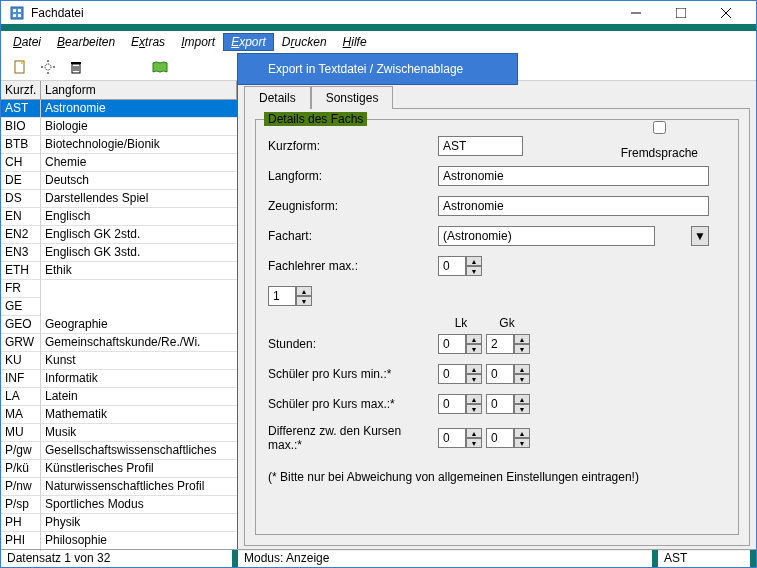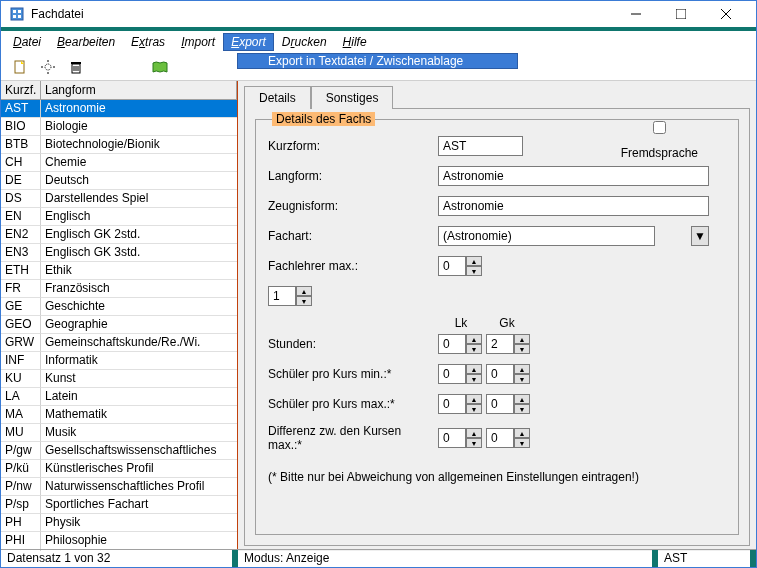--- a/index.html
+++ b/index.html
@@ -1,48 +1,48 @@
 <!DOCTYPE html>
 <html><head>
 <meta charset="utf-8">
 <style>
 * { box-sizing: border-box; margin: 0; padding: 0; font-family: "Segoe UI", Tahoma, Arial, sans-serif; font-size: 12px; }
 body { background: #fff; width: 757px; height: 568px; border: 1px solid #3a7bd5; overflow: hidden; position: relative; }
-.titlebar { height: 30px; background: #fff; display: flex; align-items: center; padding: 0 8px; border-bottom: 4px solid #0f766e; }
+.titlebar { height: 30px; background: #fff; display: flex; align-items: center; padding: 0 8px; border-bottom: 7px solid #0f766e; }
 .titlebar-icon { width: 16px; height: 16px; margin-right: 6px; }
 .title { flex: 1; }
 .win-controls { display: flex; gap: 0; }
 .win-btn { width: 45px; height: 28px; display: flex; align-items: center; justify-content: center; cursor: pointer; }
 .menubar { height: 22px; display: flex; align-items: center; padding: 0 4px; gap: 0; font-style: italic; }
 .menu-item { padding: 2px 8px; cursor: pointer; }
 .menu-item u { text-decoration: underline; }
 .menu-item.active { background: #3a7bd5; color: #fff; border: 1px solid #2a5ba5; padding: 1px 7px; }
 .dropdown { position: absolute; top: 52px; left: 236px; width: 281px; background: #a8cefa; border: 1px solid #2a5ba5; z-index: 10; }
-.dropdown-item { padding: 0 30px; background: #3a7bd5; color: #fff; cursor: pointer; }
+.dropdown-item { padding: 8px 30px; background: #3a7bd5; color: #fff; cursor: pointer; }
 .toolbar { height: 28px; display: flex; align-items: center; padding: 2px 8px; gap: 6px; border-bottom: 1px solid #d0d0d0; }
 .tool-btn { width: 22px; height: 22px; display: flex; align-items: center; justify-content: center; cursor: pointer; }
 .content { display: flex; height: 470px; }
 .left-panel { width: 237px; border-right: 1px solid #c2410c; display: flex; flex-direction: column; }
 .grid-header { display: flex; background: #efefef; border-bottom: 1px solid #a0a0a0; }
 .grid-header-cell { padding: 2px 4px; border-right: 1px solid #a0a0a0; background: #efefef; }
 .col-kurz { width: 40px; }
 .col-lang { flex: 1; }
 .grid-body { flex: 1; overflow-y: scroll; background: #fff; }
 .grid-row { display: flex; height: 18px; cursor: pointer; }
 .grid-row.selected .cell-kurz { background: #0078d7; color: #fff; }
 .grid-row.selected .cell-lang { background: #0078d7; color: #fff; }
 .cell-kurz { width: 40px; padding: 1px 4px; border-right: 1px solid #d0d0d0; border-bottom: 1px solid #e0e0e0; white-space: nowrap; overflow: hidden; }
 .cell-lang { flex: 1; padding: 1px 4px; border-bottom: 1px solid #e0e0e0; white-space: nowrap; overflow: hidden; }
 .right-panel { flex: 1; background: #efefef; padding: 4px 6px; }
 .tabs { display: flex; gap: 0; }
 .tab { padding: 4px 14px; background: #efefef; border: 1px solid #a0a0a0; border-bottom: none; cursor: pointer; position: relative; top: 1px; }
 .tab.active { background: #efefef; z-index: 2; }
 .tab-content { border: 1px solid #a0a0a0; background: #efefef; padding: 10px; height: 438px; }
 .fieldset { border: 1px solid #a0a0a0; padding: 16px 12px 12px; position: relative; height: 100%; }
-.fieldset-title { position: absolute; top: -8px; left: 16px; background: #fdba74; padding: 0 4px; }
+.fieldset-title { position: absolute; top: -8px; left: 8px; background: #4d7c0f; padding: 0 4px; }
 .form-row { display: flex; align-items: center; margin-bottom: 10px; }
 .form-label { width: 170px; }
 .text-input { border: 1px solid #7a7a7a; background: #fff; padding: 2px 4px; height: 20px; }
 .check-row { position: absolute; top: 1px; right: 40px; display: flex; align-items: center; gap: 12px; flex-direction: column; }
 .dropdown-input { display: flex; align-items: flex-start; width: 271px; gap: 36px; }
 .dropdown-input .text-input { flex: 1; }
 .dd-btn { width: 18px; height: 20px; background: #e1e1e1; border: 1px solid #7a7a7a; display: flex; align-items: center; justify-content: center; cursor: pointer; }
 .spinner { display: flex; align-items: center; }
 .spinner .text-input { width: 28px; text-align: left; }
 .spin-btns { display: flex; flex-direction: column; }
@@ -181,43 +181,41 @@
         <div class="grid-row">
           <div class="cell-kurz">EN3</div>
           <div class="cell-lang">Englisch GK 3std.</div>
         </div>
         <div class="grid-row">
           <div class="cell-kurz">ETH</div>
           <div class="cell-lang">Ethik</div>
         </div>
         <div class="grid-row">
           <div class="cell-kurz">FR</div>
-          <div class="cell-lang">Französisch</div>
         </div>
         <div class="grid-row">
           <div class="cell-kurz">GE</div>
-          <div class="cell-lang">Geschichte</div>
         </div>
         <div class="grid-row">
           <div class="cell-kurz">GEO</div>
           <div class="cell-lang">Geographie</div>
         </div>
         <div class="grid-row">
           <div class="cell-kurz">GRW</div>
           <div class="cell-lang">Gemeinschaftskunde/Re./Wi.</div>
         </div>
         <div class="grid-row">
+          <div class="cell-kurz">KU</div>
+          <div class="cell-lang">Kunst</div>
+        </div>
+        <div class="grid-row">
           <div class="cell-kurz">INF</div>
           <div class="cell-lang">Informatik</div>
         </div>
         <div class="grid-row">
-          <div class="cell-kurz">KU</div>
-          <div class="cell-lang">Kunst</div>
-        </div>
-        <div class="grid-row">
           <div class="cell-kurz">LA</div>
           <div class="cell-lang">Latein</div>
         </div>
         <div class="grid-row">
           <div class="cell-kurz">MA</div>
           <div class="cell-lang">Mathematik</div>
         </div>
         <div class="grid-row">
           <div class="cell-kurz">MU</div>
           <div class="cell-lang">Musik</div>
@@ -229,21 +227,21 @@
         <div class="grid-row">
           <div class="cell-kurz">P/kü</div>
           <div class="cell-lang">Künstlerisches Profil</div>
         </div>
         <div class="grid-row">
           <div class="cell-kurz">P/nw</div>
           <div class="cell-lang">Naturwissenschaftliches Profil</div>
         </div>
         <div class="grid-row">
           <div class="cell-kurz">P/sp</div>
-          <div class="cell-lang">Sportliches Fachart</div>
+          <div class="cell-lang">Sportliches Modus</div>
         </div>
         <div class="grid-row">
           <div class="cell-kurz">PH</div>
           <div class="cell-lang">Physik</div>
         </div>
         <div class="grid-row">
           <div class="cell-kurz">PHI</div>
           <div class="cell-lang">Philosophie</div>
         </div>
         <div class="grid-row">

